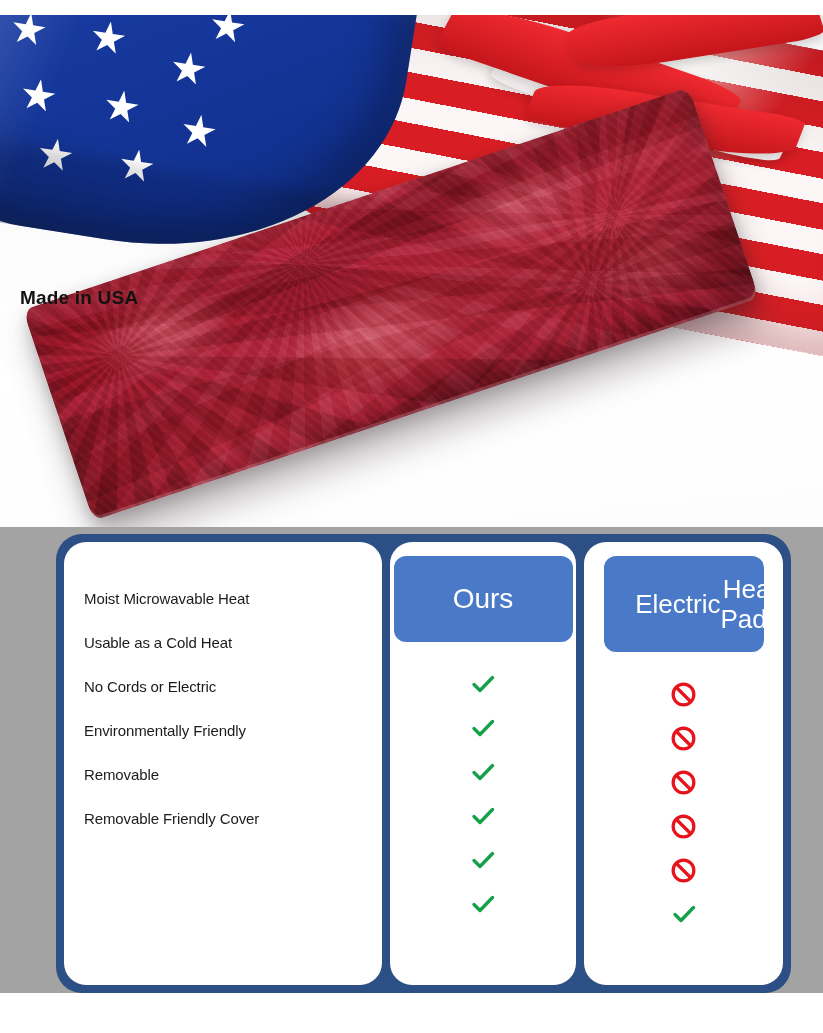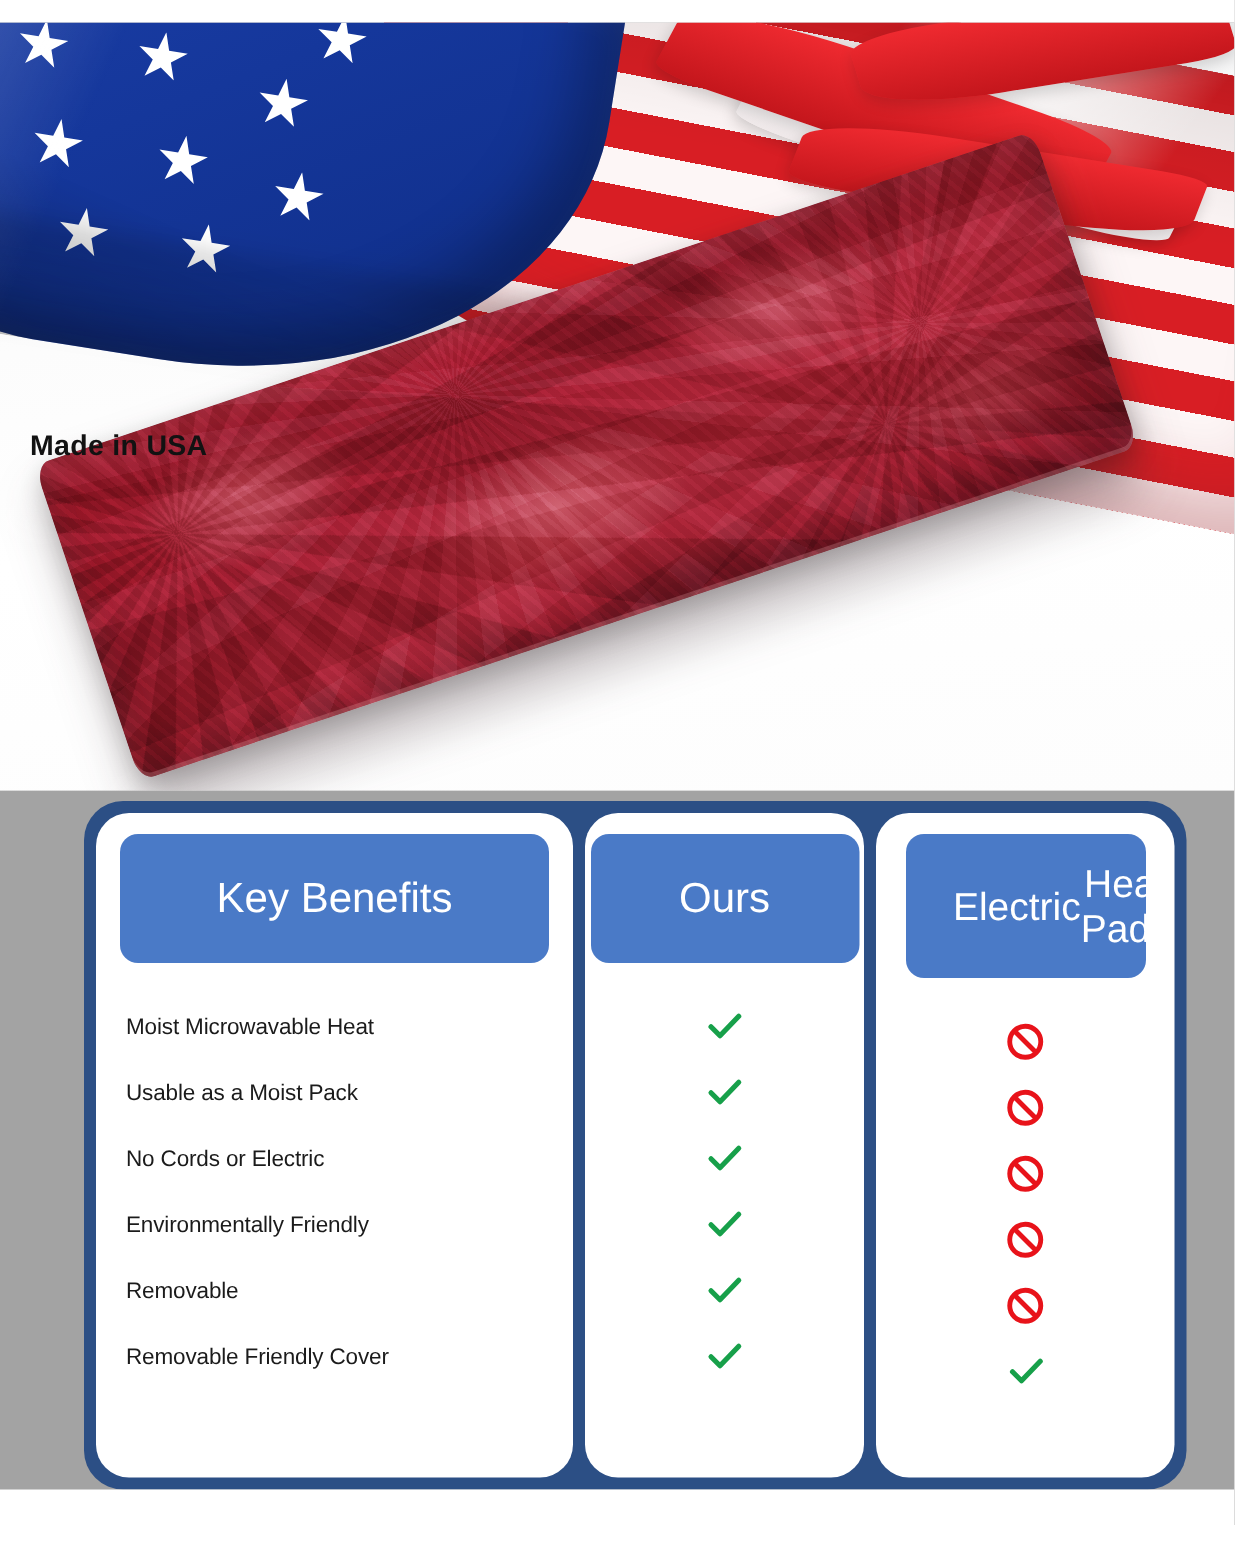--- a/index.html
+++ b/index.html
@@ -412,24 +412,23 @@
     <div class="pad-shadow"></div>
     <div class="pad"></div>
     <div class="pad-seam"></div>
 
     <div class="made-in-usa">Made in USA</div>
   </div>
 
   <div class="compare">
 
     <div class="card benefits">
-      <div class="card-header">Key Benefits</div>
       <div class="rows">
         <div class="row">Moist Microwavable Heat</div>
-        <div class="row">Usable as a Moist Pack</div>
+        <div class="row">Usable as a Cold Heat</div>
         <div class="row">No Cords or Electric</div>
         <div class="row">Environmentally Friendly</div>
         <div class="row">Removable</div>
         <div class="row">Removable Friendly Cover</div>
       </div>
     </div>
 
     <div class="card ours">
       <div class="card-header">Ours</div>
       <div class="rows">

